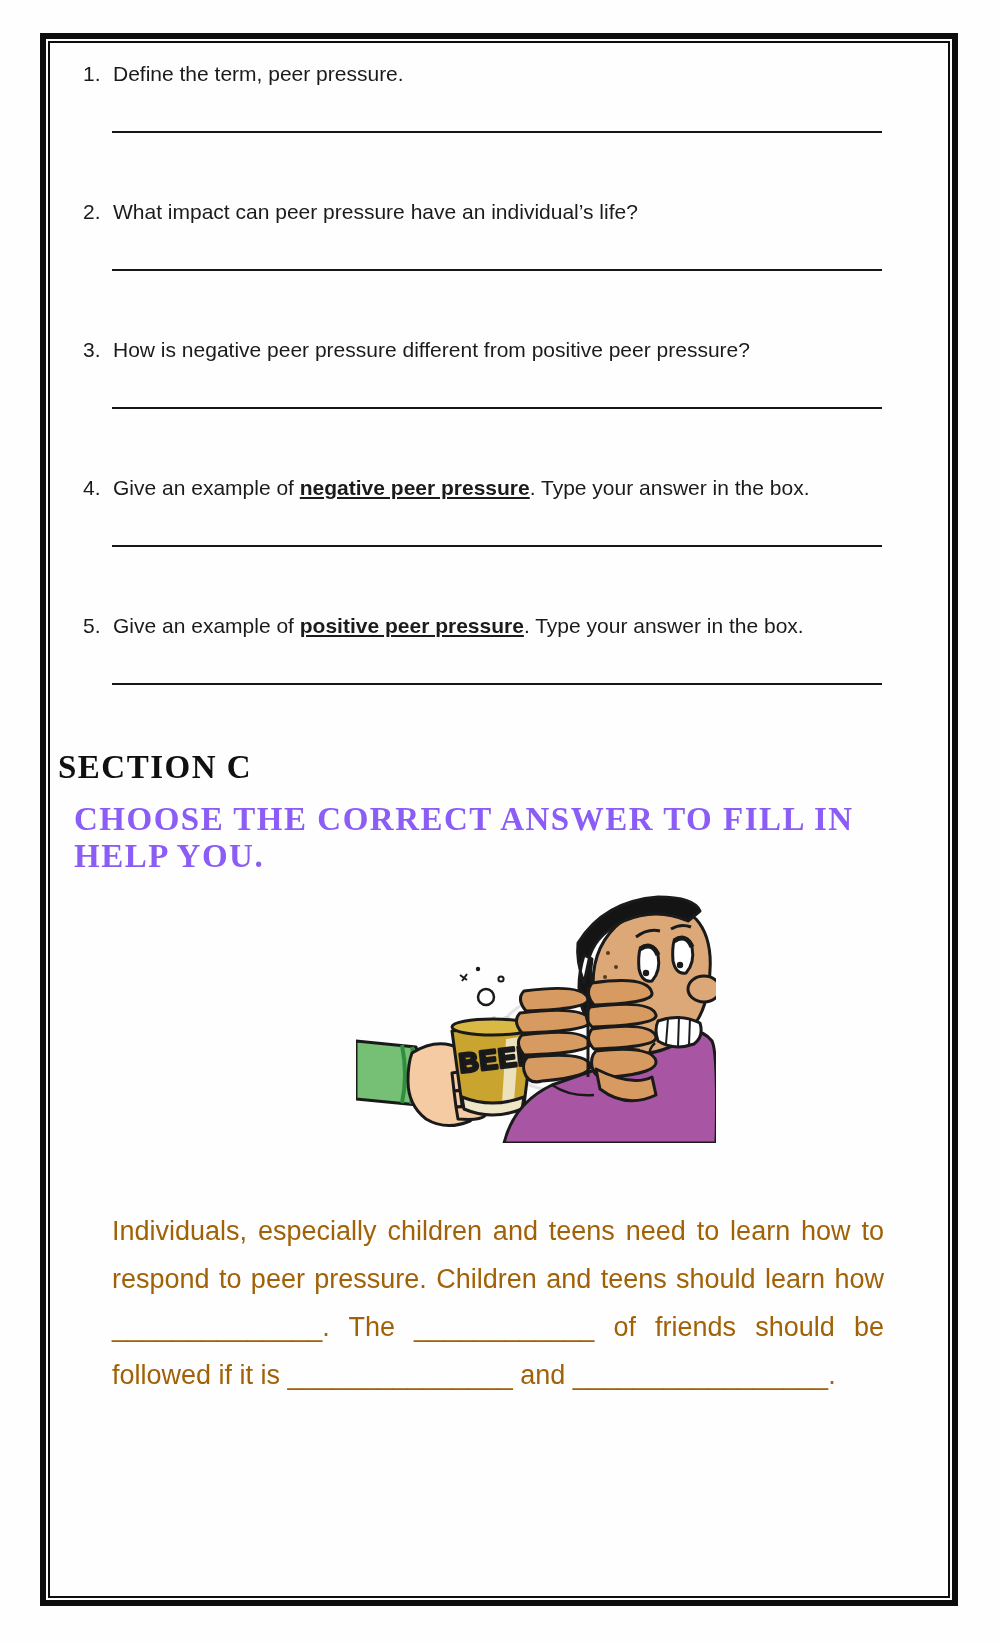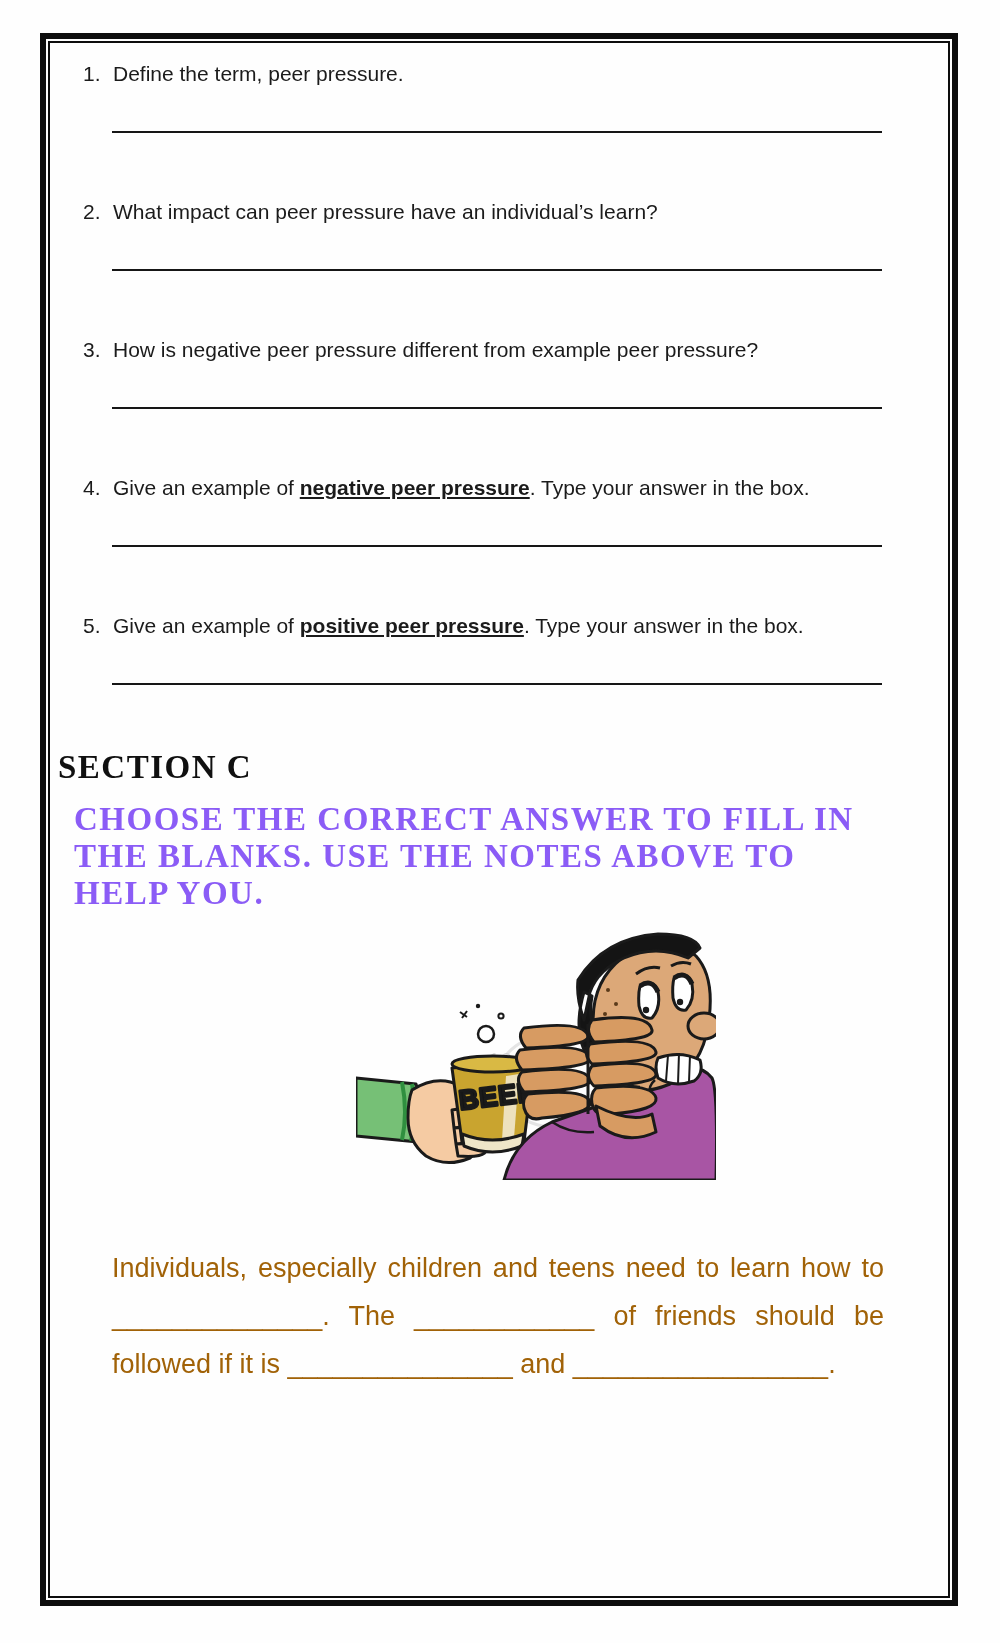--- a/index.html
+++ b/index.html
@@ -85,46 +85,45 @@
     <div class="frame-inner">
 
       <div class="question">
         <span class="q-num">1.</span>
         <span class="q-text"><span>Define the term, peer pressure.</span><span class="q-em"></span><span></span></span>
       </div>
       <div class="answer-line"></div>
 
       <div class="question">
         <span class="q-num">2.</span>
-        <span class="q-text"><span>What impact can peer pressure have an individual’s learn?</span><span class="q-em"></span><span></span></span>
+        <span class="q-text"><span>What impact can peer pressure have an individual’s life?</span><span class="q-em"></span><span></span></span>
       </div>
       <div class="answer-line"></div>
 
       <div class="question">
         <span class="q-num">3.</span>
-        <span class="q-text"><span>How is negative peer pressure different from example peer pressure?</span><span class="q-em"></span><span></span></span>
+        <span class="q-text"><span>How is negative peer pressure different from positive peer pressure?</span><span class="q-em"></span><span></span></span>
       </div>
       <div class="answer-line"></div>
 
       <div class="question">
         <span class="q-num">4.</span>
         <span class="q-text"><span>Give an example of </span><span class="q-em">negative peer pressure</span><span>. Type your answer in the box.</span></span>
       </div>
       <div class="answer-line"></div>
 
       <div class="question">
         <span class="q-num">5.</span>
         <span class="q-text"><span>Give an example of </span><span class="q-em">positive peer pressure</span><span>. Type your answer in the box.</span></span>
       </div>
       <div class="answer-line"></div>
 
       <h2 class="section-title">SECTION C</h2>
       <div class="instructions">
         <div>CHOOSE THE CORRECT ANSWER TO FILL IN</div>
-        <div>THE BLANKS. USE THE NOTES ABOVE TO</div>
         <div>HELP YOU.</div>
       </div>
 
       <div class="illustration">
         <svg viewBox="0 0 360 252" width="360" height="252">
 
           <ellipse cx="205" cy="152" rx="64" ry="48" fill="none" stroke="#c6c6c6" stroke-width="3" opacity="0.45"></ellipse>
           <text x="132" y="140" font-size="22" fill="#bdbdbd" opacity="0.55" font-family="Liberation Sans, sans-serif">10</text>
 
           <g stroke="#1a1a1a" fill="none" stroke-width="2.5">
@@ -200,19 +199,20 @@
                 <path d="M240,178 q36,18 56,8 l4,18 q-30,14 -56,-6 Z"></path>
               </g>
               <path d="M232,96 L232,186" fill="none" stroke-width="3"></path>
             </g>
           </g>
         </svg>
       </div>
 
       <div class="fill-paragraph">
         <div class="fill-line">Individuals, especially children and teens need to learn how to</div>
+        <div class="fill-line">respond to peer pressure. Children and teens should learn how</div>
         <div class="fill-line">______________. The ____________ of friends should be</div>
         <div class="fill-line last">followed if it is _______________ and _________________.</div>
       </div>
 
     </div>
   </div>
 </div>
 
 </body></html>

